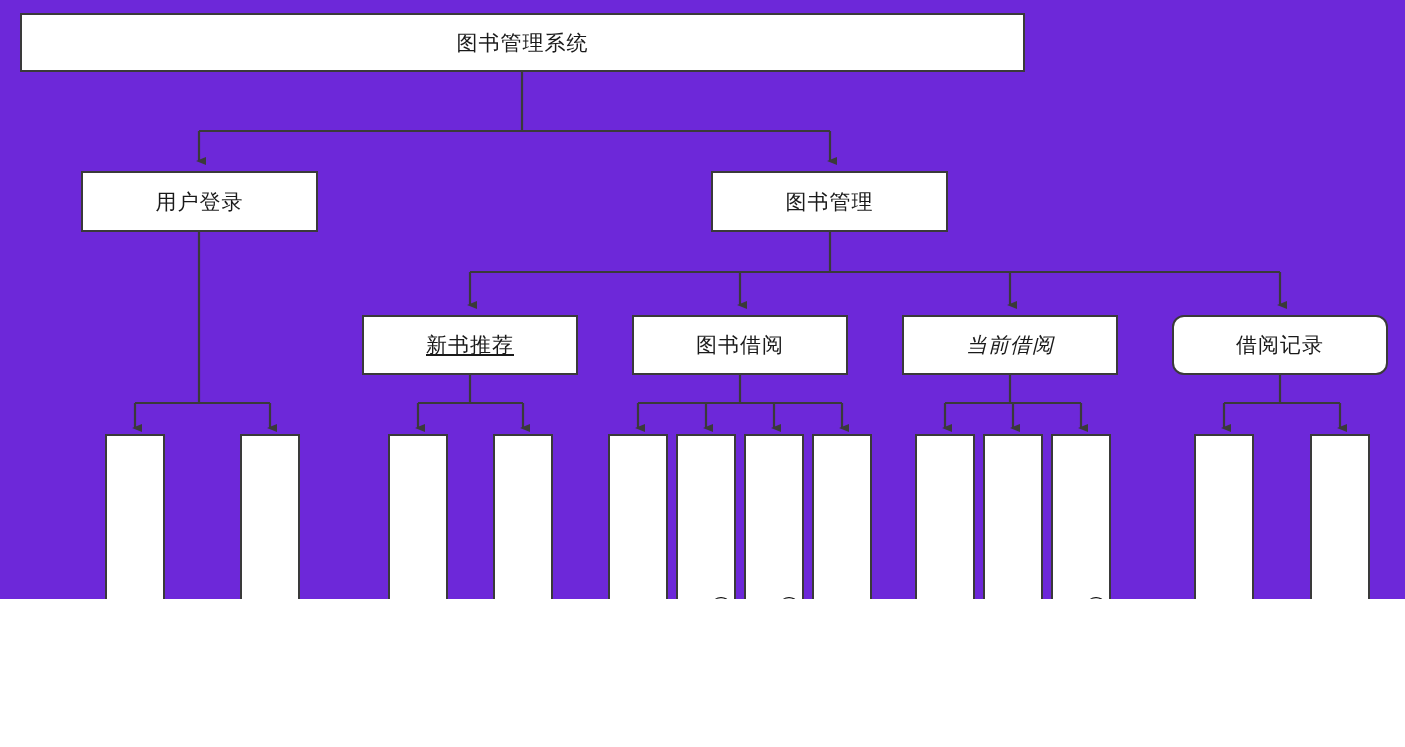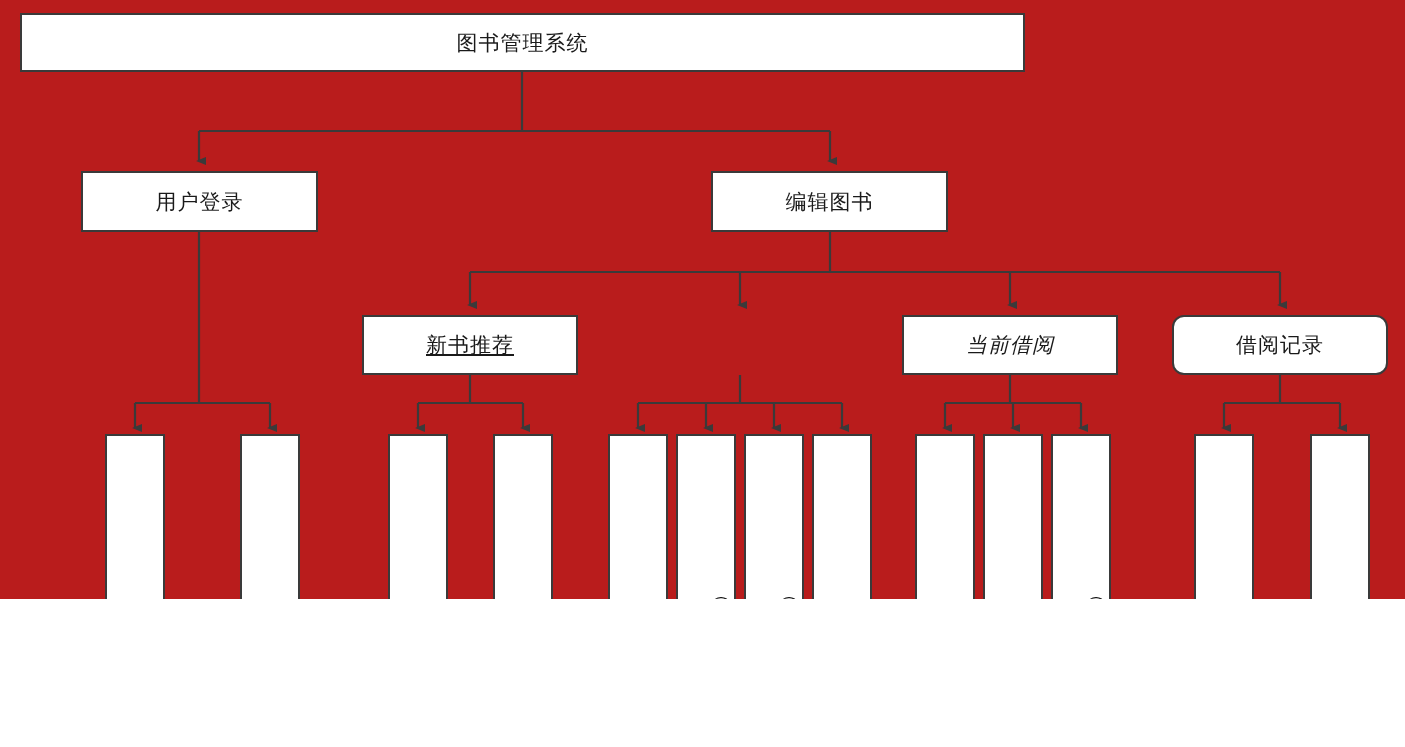--- a/index.html
+++ b/index.html
@@ -7,21 +7,21 @@
     padding: 0;
     background: #ffffff;
   }
   body {
     font-family: "Liberation Sans", "DejaVu Sans", sans-serif;
   }
   #canvas {
     position: relative;
     width: 1405px;
     height: 599px;
-    background: #b91c1c;
+    background: #6d28d9;
     overflow: hidden;
   }
   .node {
     position: absolute;
     box-sizing: border-box;
     border: 2px solid #3a3a3a;
     background: #ffffff;
     display: flex;
     align-items: center;
     justify-content: center;
@@ -111,23 +111,24 @@
       <path d="M1280,375 L1280,403"></path>
       <path d="M1224,403 L1340,403"></path>
       <path d="M1224,403 L1224,428" marker-end="url(#arrow)"></path>
       <path d="M1340,403 L1340,428" marker-end="url(#arrow)"></path>
     </g>
   </svg>
 
   <div class="node horiz" style="left:20px; top:13px; width:1005px; height:59px;">图书管理系统</div>
 
   <div class="node horiz" style="left:81px; top:171px; width:237px; height:61px;">用户登录</div>
-  <div class="node horiz" style="left:711px; top:171px; width:237px; height:61px;">编辑图书</div>
+  <div class="node horiz" style="left:711px; top:171px; width:237px; height:61px;">图书管理</div>
 
   <div class="node horiz" style="left:362px; top:315px; width:216px; height:60px;text-decoration:underline;">新书推荐</div>
+  <div class="node horiz" style="left:632px; top:315px; width:216px; height:60px;">图书借阅</div>
   <div class="node horiz" style="left:902px; top:315px; width:216px; height:60px;font-style:italic;">当前借阅</div>
   <div class="node horiz" style="left:1172px; top:315px; width:216px; height:60px;border-radius:12px;">借阅记录</div>
 
   <div class="node vert" style="left:105px; top:434px; width:60px; height:301px;">用户登录</div>
   <div class="node vert" style="left:240px; top:434px; width:60px; height:301px;">注销登录</div>
 
   <div class="node vert" style="left:388px; top:434px; width:60px; height:301px;">查询图书</div>
   <div class="node vert" style="left:493px; top:434px; width:60px; height:301px;">借阅图书</div>
 
   <div class="node vert" style="left:608px; top:434px; width:60px; height:301px;">查询图书</div>

